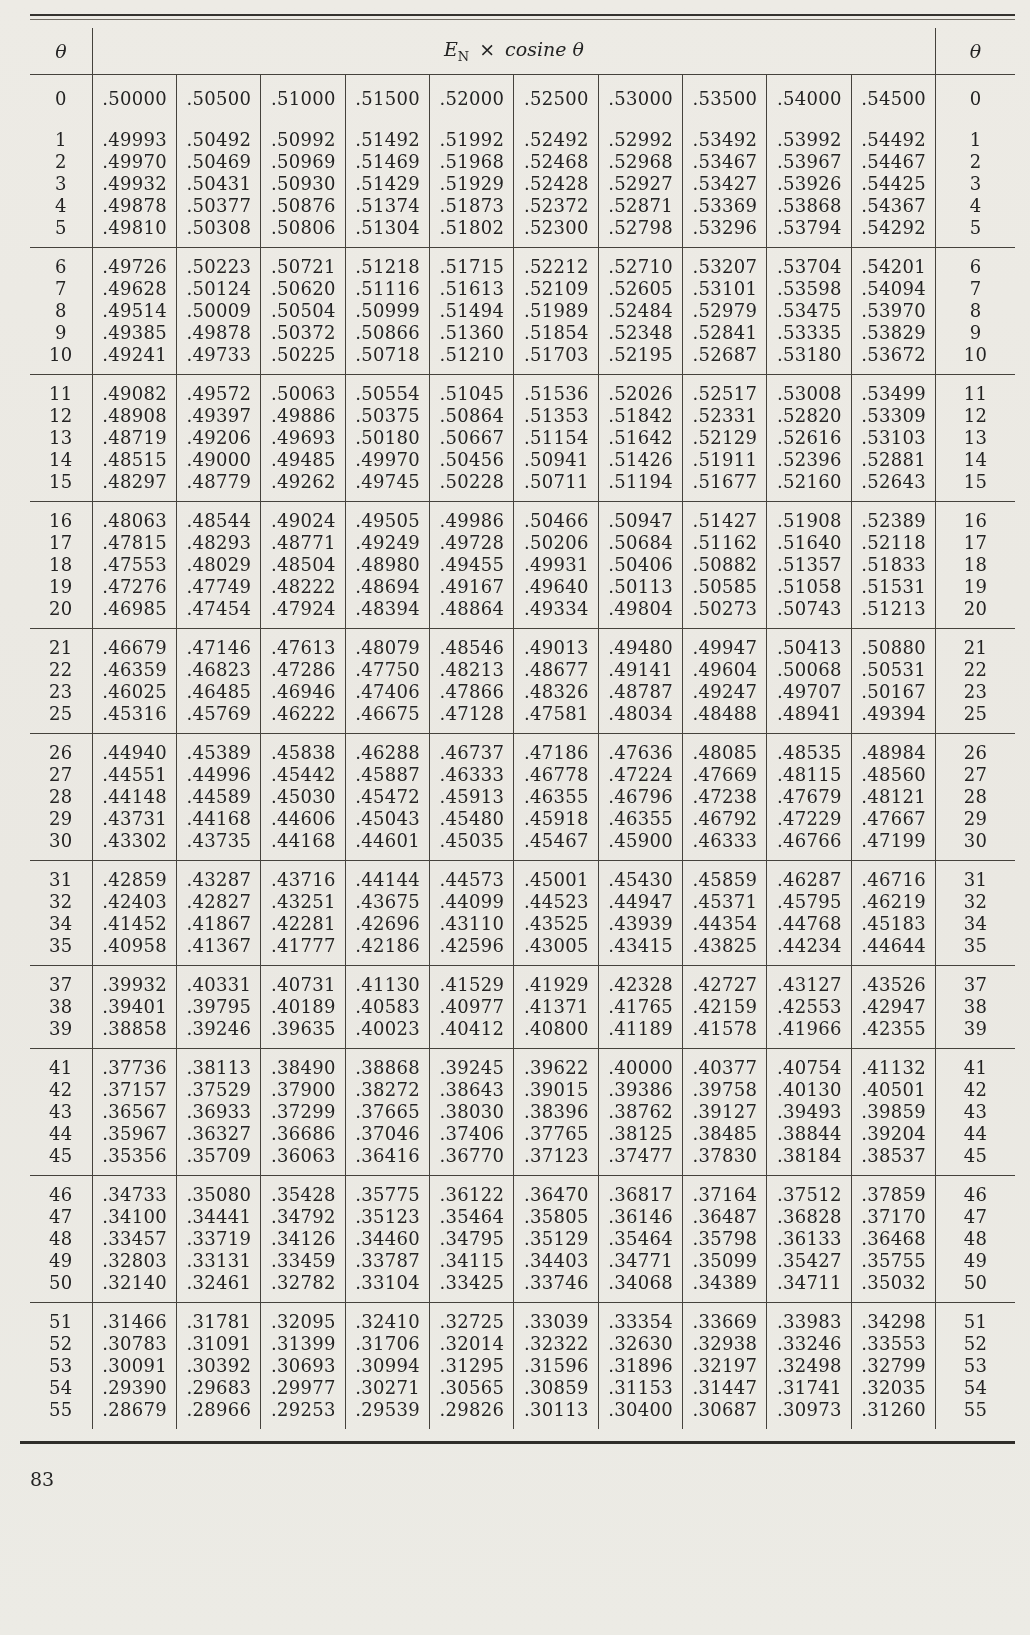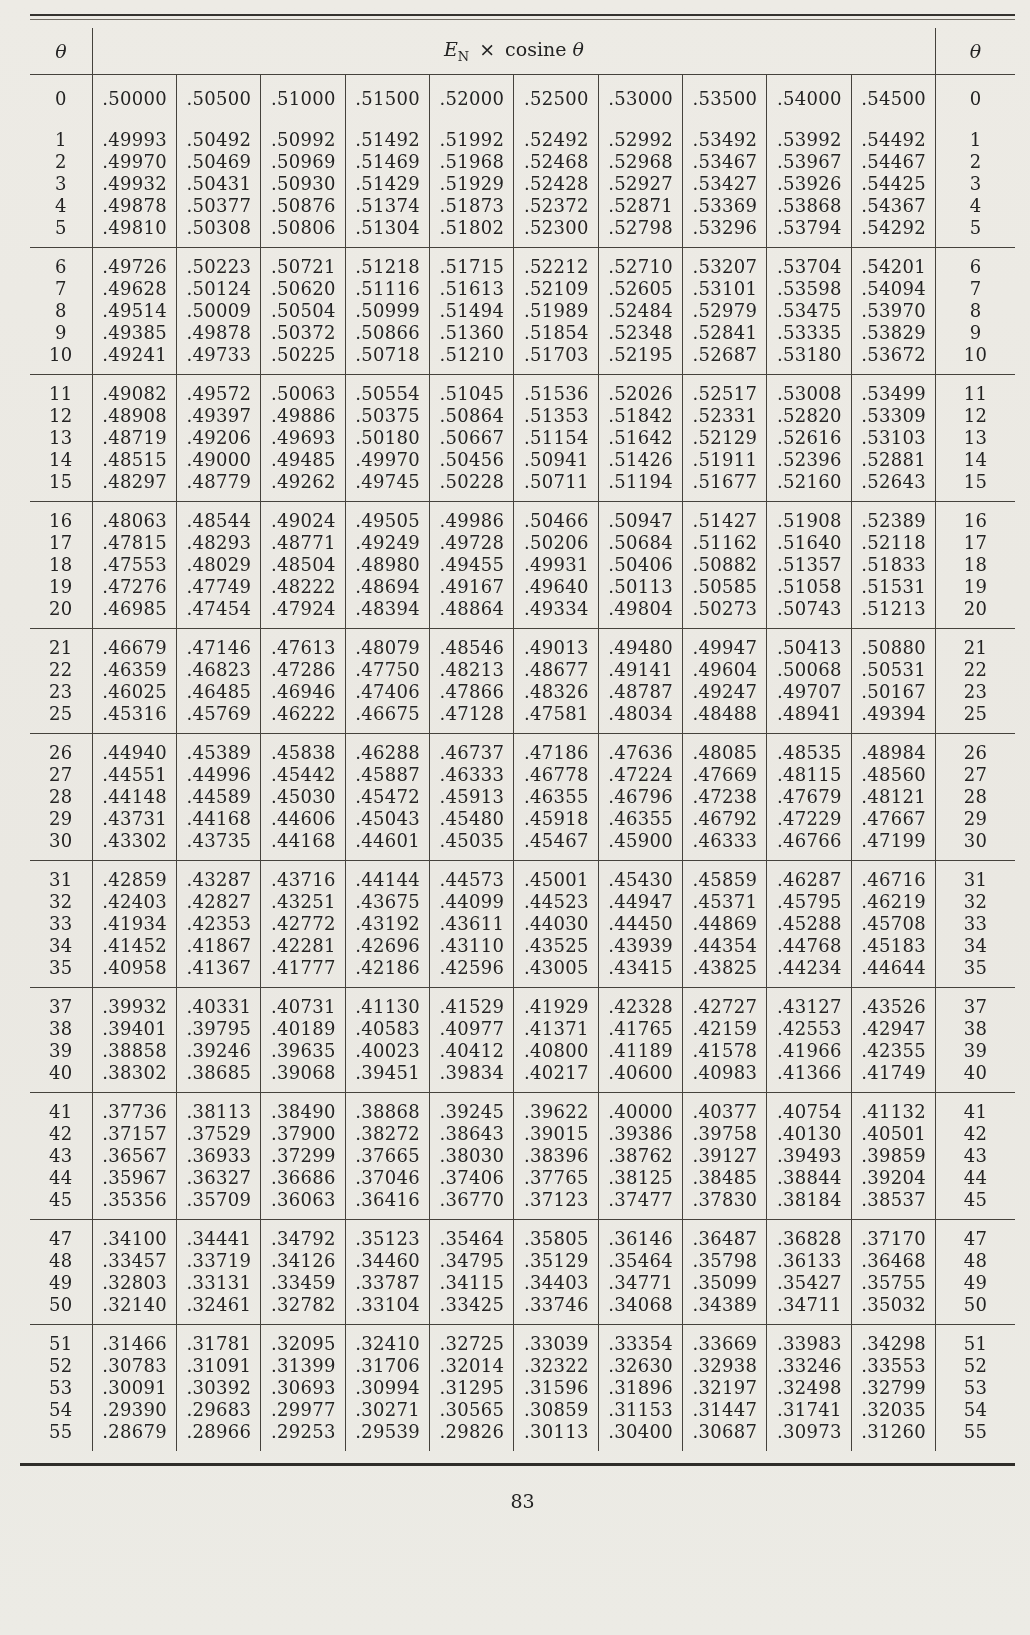--- a/index.html
+++ b/index.html
@@ -38,21 +38,21 @@
     font-weight:normal;
     font-size:19px;
     vertical-align:middle;
     padding:0;
   }
   th.theta-h{font-style:italic;}
   th.mid{border-left:1px solid #45423c;border-right:1px solid #45423c;}
   .hdr i{font-style:italic;}
   .hdr sub{font-size:13px;}
   .hdr .op{margin:0 10px;}
-  .hdr .fn{margin-right:6px;}
+  .hdr .fn{margin-right:6px;font-style:italic;}
   td{
     height:22px;line-height:22px;
     padding:0;
     font-size:18px;
     letter-spacing:0.3px;
     vertical-align:middle;
   }
   td.theta{text-align:center;}
   td.val{
     text-align:right;
@@ -64,21 +64,21 @@
   tbody tr:last-child td{padding-bottom:8px;}
   tbody.rule tr:first-child td{border-top:1px solid #45423c;}
   tbody.row0 tr:first-child td{padding-top:13px;padding-bottom:11px;}
   .bottom-rule{
     height:0;
     border-top:3px solid #2f2d29;
     margin-top:12px;
     margin-left:-10px;
   }
   .page-num{
-    text-align:center;
+    text-align:left;
     font-size:19px;
     margin-top:24px;
   }
 </style>
 </head>
 <body>
 
 <div class="page">
   <div class="top-rule"></div>
 
@@ -563,34 +563,20 @@
           <td class="val">.43675</td>
           <td class="val">.44099</td>
           <td class="val">.44523</td>
           <td class="val">.44947</td>
           <td class="val">.45371</td>
           <td class="val">.45795</td>
           <td class="val">.46219</td>
           <td class="theta r">32</td>
         </tr>
         <tr>
-          <td class="theta l">33</td>
-          <td class="val">.41934</td>
-          <td class="val">.42353</td>
-          <td class="val">.42772</td>
-          <td class="val">.43192</td>
-          <td class="val">.43611</td>
-          <td class="val">.44030</td>
-          <td class="val">.44450</td>
-          <td class="val">.44869</td>
-          <td class="val">.45288</td>
-          <td class="val">.45708</td>
-          <td class="theta r">33</td>
-        </tr>
-        <tr>
           <td class="theta l">34</td>
           <td class="val">.41452</td>
           <td class="val">.41867</td>
           <td class="val">.42281</td>
           <td class="val">.42696</td>
           <td class="val">.43110</td>
           <td class="val">.43525</td>
           <td class="val">.43939</td>
           <td class="val">.44354</td>
           <td class="val">.44768</td>
@@ -648,34 +634,20 @@
           <td class="val">.39635</td>
           <td class="val">.40023</td>
           <td class="val">.40412</td>
           <td class="val">.40800</td>
           <td class="val">.41189</td>
           <td class="val">.41578</td>
           <td class="val">.41966</td>
           <td class="val">.42355</td>
           <td class="theta r">39</td>
         </tr>
-        <tr>
-          <td class="theta l">40</td>
-          <td class="val">.38302</td>
-          <td class="val">.38685</td>
-          <td class="val">.39068</td>
-          <td class="val">.39451</td>
-          <td class="val">.39834</td>
-          <td class="val">.40217</td>
-          <td class="val">.40600</td>
-          <td class="val">.40983</td>
-          <td class="val">.41366</td>
-          <td class="val">.41749</td>
-          <td class="theta r">40</td>
-        </tr>
       </tbody>
       <tbody class="rule">
         <tr>
           <td class="theta l">41</td>
           <td class="val">.37736</td>
           <td class="val">.38113</td>
           <td class="val">.38490</td>
           <td class="val">.38868</td>
           <td class="val">.39245</td>
           <td class="val">.39622</td>
@@ -737,20 +709,34 @@
           <td class="val">.37123</td>
           <td class="val">.37477</td>
           <td class="val">.37830</td>
           <td class="val">.38184</td>
           <td class="val">.38537</td>
           <td class="theta r">45</td>
         </tr>
       </tbody>
       <tbody class="rule">
         <tr>
+          <td class="theta l">46</td>
+          <td class="val">.34733</td>
+          <td class="val">.35080</td>
+          <td class="val">.35428</td>
+          <td class="val">.35775</td>
+          <td class="val">.36122</td>
+          <td class="val">.36470</td>
+          <td class="val">.36817</td>
+          <td class="val">.37164</td>
+          <td class="val">.37512</td>
+          <td class="val">.37859</td>
+          <td class="theta r">46</td>
+        </tr>
+        <tr>
           <td class="theta l">47</td>
           <td class="val">.34100</td>
           <td class="val">.34441</td>
           <td class="val">.34792</td>
           <td class="val">.35123</td>
           <td class="val">.35464</td>
           <td class="val">.35805</td>
           <td class="val">.36146</td>
           <td class="val">.36487</td>
           <td class="val">.36828</td>

